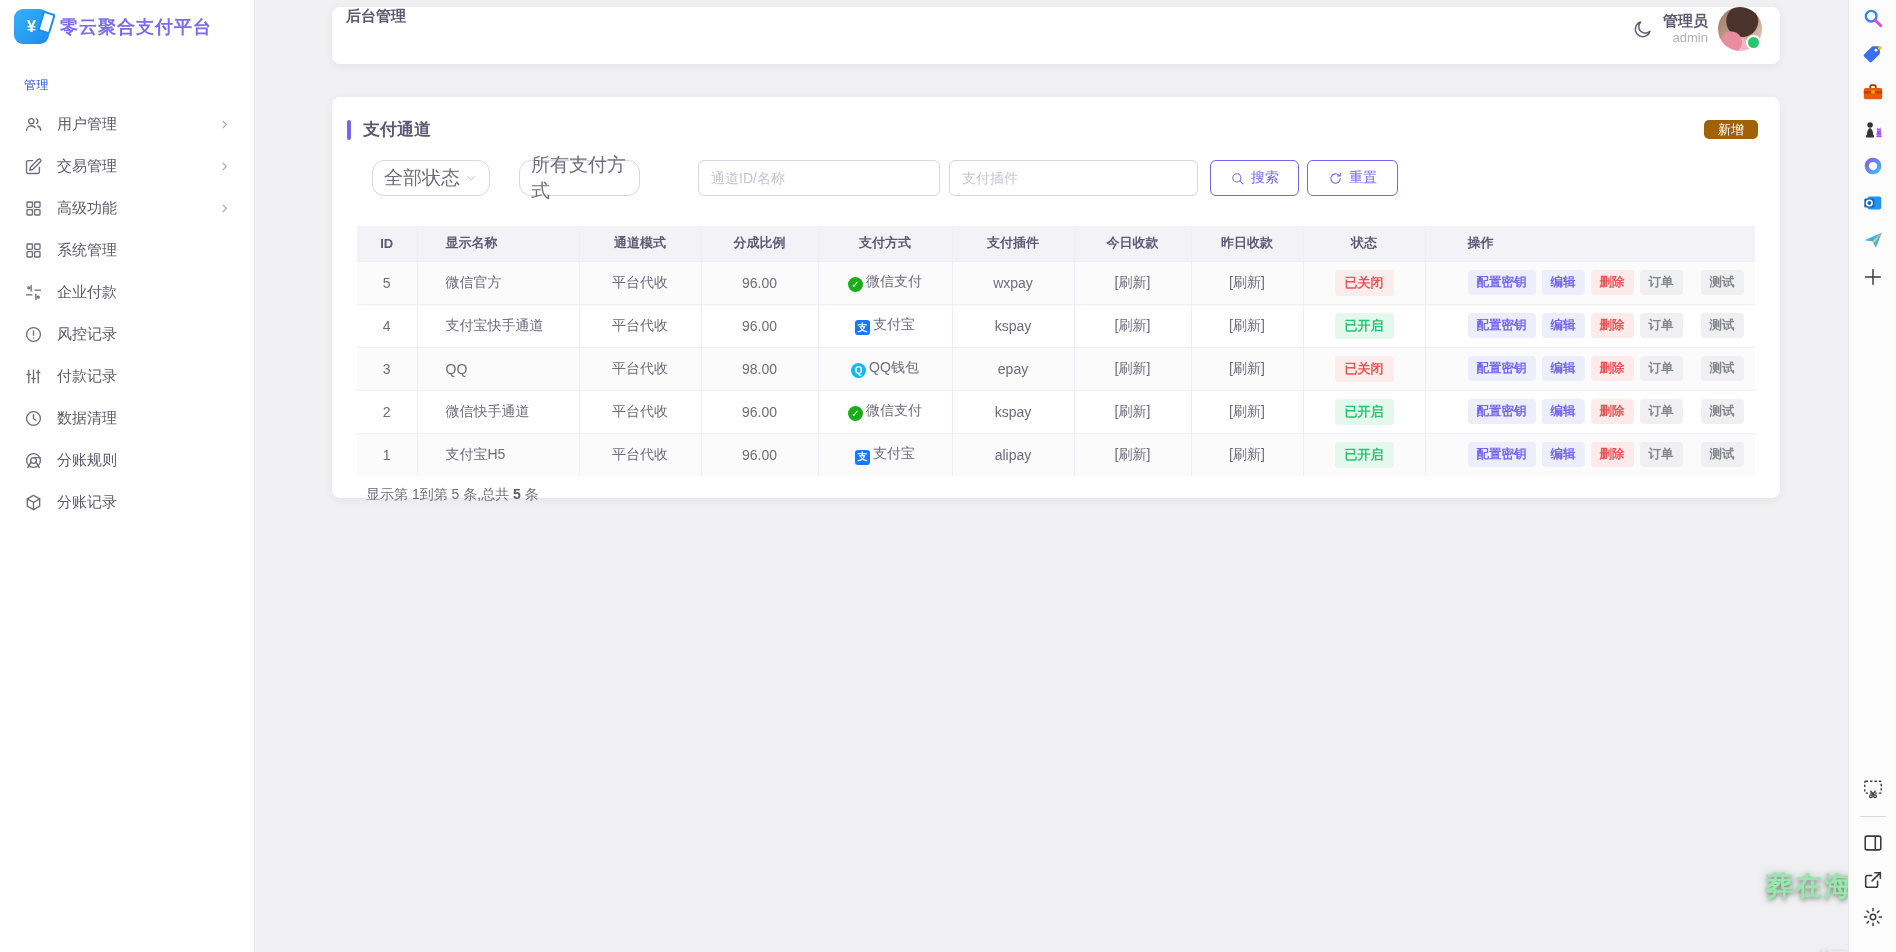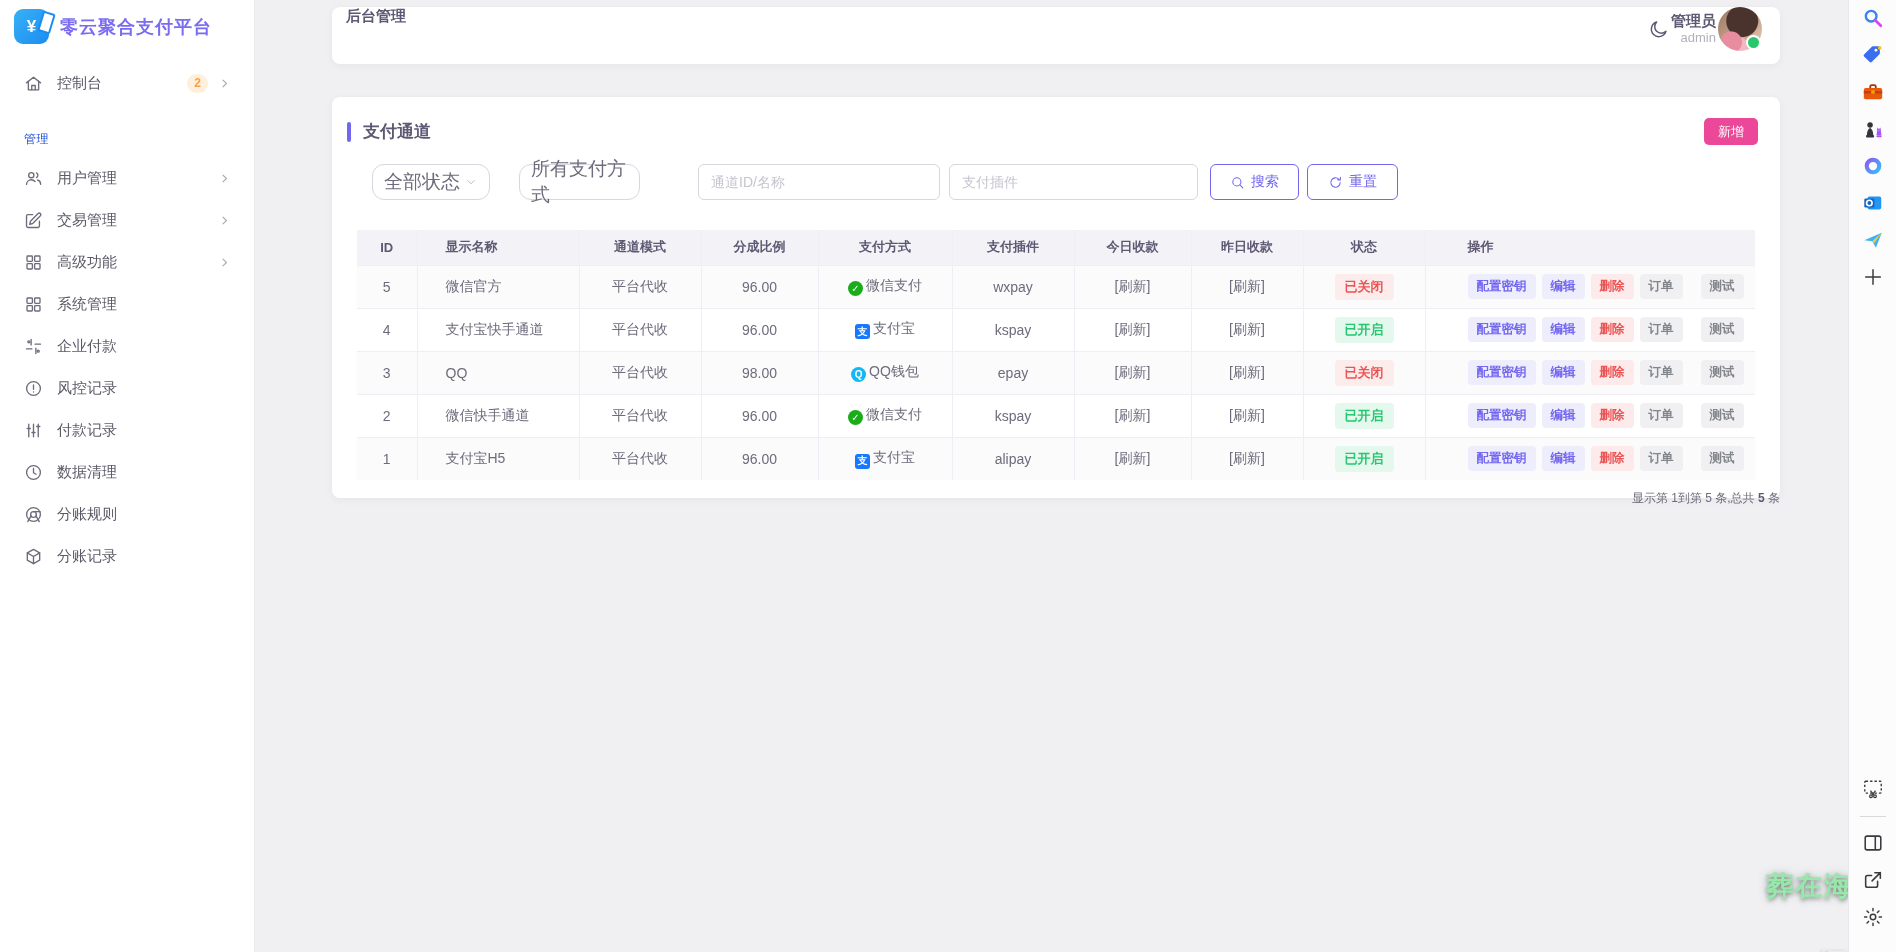--- a/index.html
+++ b/index.html
@@ -33,39 +33,39 @@
   .strip-btn { width:24px; height:24px; margin-bottom:13px; display:flex; align-items:center; justify-content:center; cursor:pointer; flex:none; }
   .strip-btn svg { width:22px; height:22px; display:block; }
   .strip-spacer { flex:1; }
   .strip-divider { width:26px; border-top:1px solid #d9d9dd; margin:2px 0 14px 0; }
 
   
   .content { position:absolute; left:255px; right:48px; top:0; bottom:0; }
 
   .topbar { position:absolute; left:77px; top:7px; width:1448px; height:57px; background:#fff; border-radius:8px; box-shadow:0 2px 8px rgba(34,41,47,.05); display:flex; align-items:flex-start; padding:0 18px 0 14px; }
   .topbar-title { font-size:15px; color:#5e5873; font-weight:600; }
-  .topbar-right { margin-left:auto; display:flex; align-items:center; gap:2px; }
+  .topbar-right { margin-left:auto; display:flex; align-items:center; gap:10px; }
   .moon-btn { width:21px; height:21px; color:#5e5873; cursor:pointer; }
   .user-block { text-align:right; line-height:1.25; cursor:pointer; }
   .user-name { font-size:15px; font-weight:bold; color:#5e5873; }
   .user-role { font-size:13px; color:#b2b0ba; }
   .avatar { width:44px; height:44px; border-radius:50%; position:relative; cursor:pointer; flex:none;
     background:
       radial-gradient(circle at 30% 80%, #e88ca0 0 22%, rgba(232,140,160,0) 24%),
       radial-gradient(circle at 48% 88%, #f3b7c4 0 18%, rgba(243,183,196,0) 20%),
       radial-gradient(circle at 55% 32%, #4a332c 0 40%, rgba(74,51,44,0) 43%),
       linear-gradient(135deg, #9a7b66, #c9a58e 60%, #e5d3c3);
   }
   .avatar::after { content:""; position:absolute; right:1px; bottom:1px; width:11px; height:11px; background:#28c76f; border:2px solid #fff; border-radius:50%; }
 
   .panel { position:absolute; left:77px; top:97px; width:1448px; height:401px; background:#fff; border-radius:8px; box-shadow:0 2px 8px rgba(34,41,47,.05); }
   .panel-head { display:flex; align-items:center; padding:21px 22px 0 15px; }
   .panel-title { display:flex; align-items:center; gap:12px; font-size:17px; font-weight:bold; color:#5e5873; }
   .accent-bar { width:4px; height:20px; background:#7367f0; border-radius:2px; }
-  .add-btn { margin-left:auto; width:54px; height:27px; background:#ec4899; color:#fff; border:none; border-radius:5px; font-size:13px; cursor:pointer; font-family:inherit; }
+  .add-btn { margin-left:auto; width:54px; height:19px; background:#a16207; color:#fff; border:none; border-radius:5px; font-size:13px; cursor:pointer; font-family:inherit; }
 
   .filters { display:flex; align-items:center; margin-top:19px; height:36px; }
   .fbox { height:36px; border:1px solid #d8d6de; border-radius:12px; display:flex; align-items:center; padding:0 11px; font-size:19px; color:#6e6b7b; background:#fff; cursor:pointer; }
   .fbox .chev { margin-left:auto; width:14px; height:14px; color:#b9b8c0; flex:none; }
   .f-select1 { margin-left:40px; width:118px; }
   .f-select2 { margin-left:29px; width:121px; }
   .finput { height:36px; border:1px solid #d8d6de; border-radius:6px; padding:16px 12px; font-size:14px; color:#4d7c0f; outline:none; font-family:inherit; background:#fff; }
   .finput::placeholder { color:#c6c4cf; }
   .f-input1 { margin-left:58px; width:242px; }
   .f-input2 { margin-left:9px; width:249px; }
@@ -88,51 +88,35 @@
   .st-closed { color:#ea5455; background:#fdecec; }
   .pm { display:inline-flex; width:15px; height:15px; border-radius:50%; color:#fff; font-size:10px; font-weight:bold; align-items:center; justify-content:center; vertical-align:-2px; margin-right:3px; }
   .pm-wechat { background:#1aad19; }
   .pm-alipay { background:#1678ff; border-radius:3px; }
   .pm-qq { background:#12b7f5; }
   .chip { display:inline-block; padding:4px 9px; border-radius:4px; font-size:12.5px; font-weight:bold; margin-right:6px; cursor:pointer; }
   .chip-purple { color:#7367f0; background:#eeedfc; }
   .chip-red { color:#ea5455; background:#fdeaea; }
   .chip-gray { color:#82868b; background:#f0f0f2; }
   .chip-gap { margin-left:12px; }
-  .tfoot-text { margin:10px 0 0 34px; font-size:12px; color:#6e6b7b;text-align:right; }
+  .tfoot-text { margin:10px 0 0 34px; font-size:14px; color:#6e6b7b; }
   .tfoot-text b { color:#5e5873; }
 
   
   .subtitle { position:absolute; left:1505px; top:868px; width:312px; text-align:center; font-weight:bold; z-index:1; letter-spacing:2px; }
   .sub-line1 { font-size:27px; color:#98e7ab; text-shadow:0 2px 4px rgba(0,0,0,.38), 0 0 10px rgba(30,90,50,.30); }
   .sub-line2 { font-size:25px; color:#ececec; margin-top:5px; text-shadow:0 2px 4px rgba(0,0,0,.42); }
 </style>
 </head>
 <body>
 
 <aside class="sidebar">
   <div class="brand">
     <div class="brand-logo">¥</div>
     <div class="brand-title">零云聚合支付平台</div>
-  </div>
-  <div class="side-item console">
-    <span class="si-icon">
-        <svg class="icn" viewBox="0 0 24 24">
-          <path d="M3 11.2L12 4l9 7.2"></path>
-          <path d="M5.5 9.5V20h13V9.5"></path>
-          <path d="M9.8 20v-5.5h4.4V20"></path>
-        </svg>
-      </span>
-    <span class="si-label">控制台</span>
-    <span class="badge">2</span>
-    <span class="si-arrow">
-        <svg class="icn" viewBox="0 0 24 24">
-          <path d="M9.5 6.5l5.5 5.5-5.5 5.5"></path>
-        </svg>
-      </span>
   </div>
   <div id="sidebar-sections">
       <div class="side-sec-title">管理</div>
       <div class="side-item">
         <span class="si-icon">
           <svg class="icn" viewBox="0 0 24 24">
             <circle cx="9.2" cy="7.8" r="3.3"></circle>
             <path d="M3.2 19.5c0-3.3 2.7-5.9 6-5.9 1.9 0 3.6.9 4.7 2.2"></path>
             <path d="M15.7 4.9a3.3 3.3 0 010 5.9"></path>
             <path d="M17.3 13.9c2.2.8 3.7 2.9 3.7 5.4"></path>

